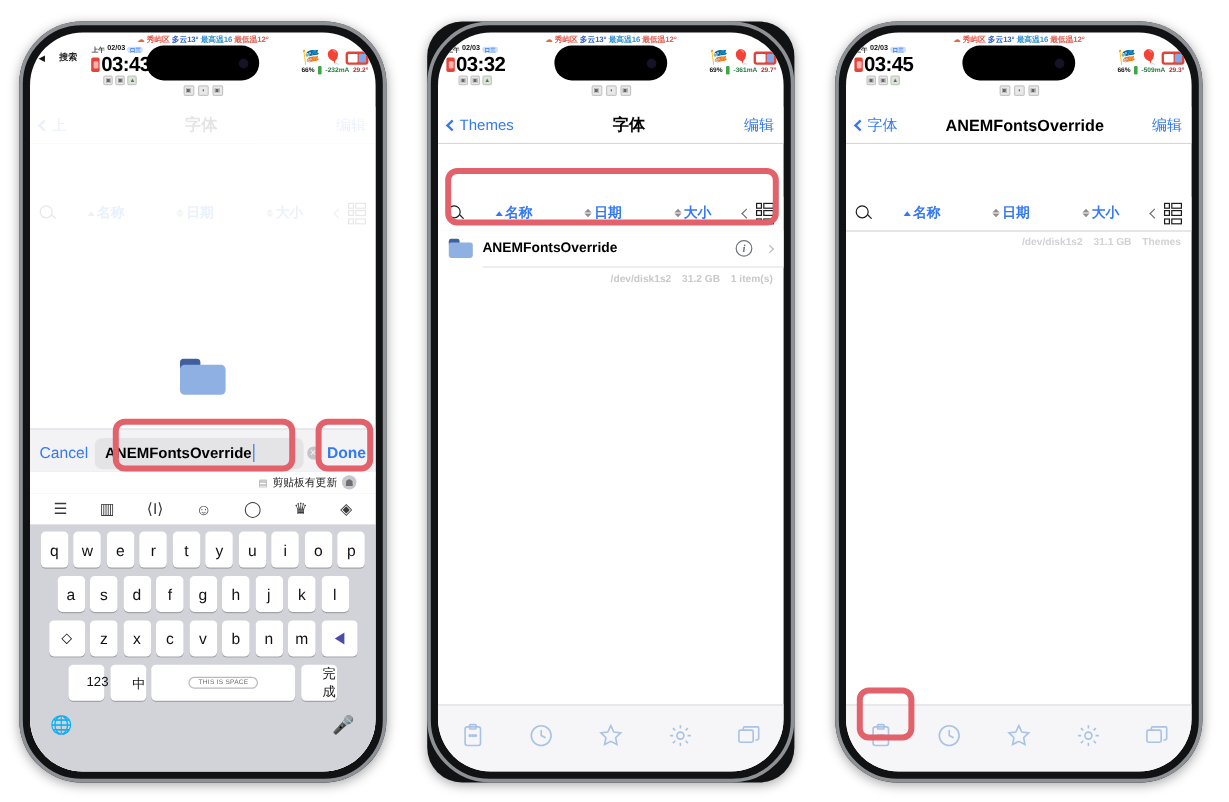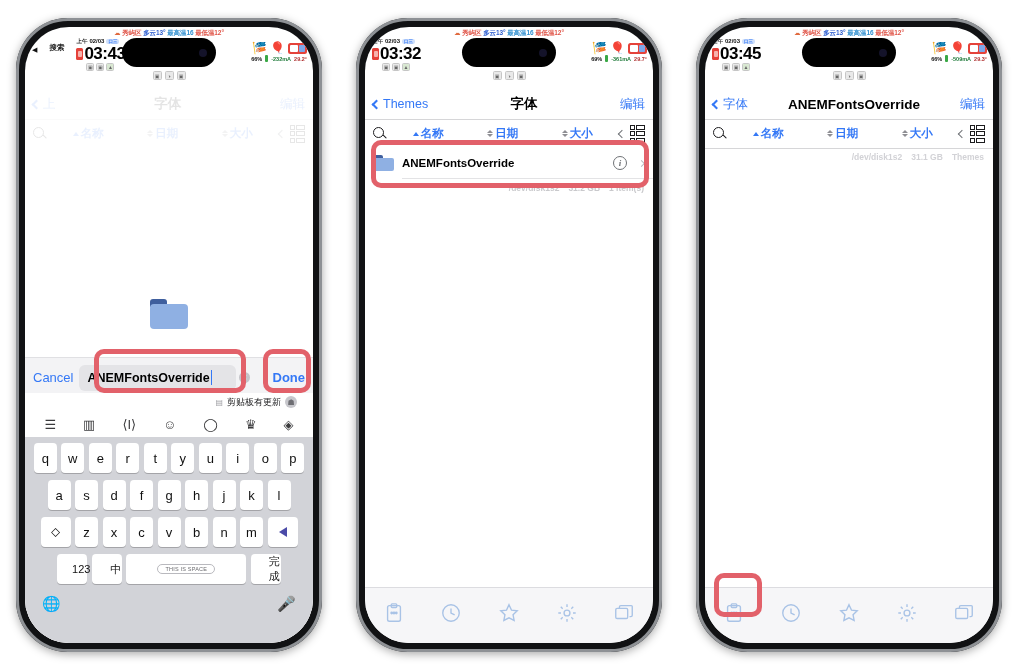--- a/index.html
+++ b/index.html
@@ -13,21 +13,21 @@
 
   
   .phone {
     position: absolute; top: 18px; width: 306px; height: 634px;
     border-radius: 52px;
     background: #111214;
     padding: 9px;
     box-shadow: 0 2px 10px rgba(0,0,0,0.35);
   }
   .phone.p1 { left: 16px; }
-  .phone.p2 { left: 356px; }
+  .phone.p2 { left: 356px; border-radius: 29px; }
   .phone.p3 { left: 696px; }
   .bezel-outer {
     position: absolute; inset: 0; border-radius: 52px;
     border: 3px solid #8e9195;
     pointer-events: none;
   }
   .screen {
     position: relative; width: 100%; height: 100%;
     border-radius: 44px; background: #fff; overflow: hidden;
   }
@@ -133,21 +133,21 @@
     transform: rotate(45deg); margin-right: 1px;
   }
   .nav-backlabel { font-size: 12.5px; color: #3478f6; font-weight: 500; }
   .nav-title { font-size: 13.5px; font-weight: bold; color: #000; }
   .nav-edit { font-size: 12.5px; color: #3478f6; font-weight: 500; }
   .navdiv { height:0.5px; background:#d6d6d8; }
 
   
   .sortbar {
     height: 28px; display: flex; align-items: center;
-    padding: 0 8px; gap: 0px; background: #fff;
+    padding: 0 8px; gap: 0px; background: #fff; margin-top: 44px;
   }
   .search-ico { width: 14px; height: 14px; position: relative; flex: 0 0 auto; margin-right:4px;}
   .search-ico .ring {
     position:absolute; left:0; top:0; width:11px; height:11px;
     border:1.4px solid #1c1c1e; border-radius:50%;
   }
   .search-ico .hdl {
     position:absolute; left:9px; top:9px; width:5px; height:1.4px;
     background:#1c1c1e; transform: rotate(45deg); border-radius:1px;
   }
@@ -248,21 +248,21 @@
   }
   .rn-value { font-size: 12.5px; color:#000; font-weight:bold; }
   .rn-caret {
     width:1.3px; height:15px; background:#3478f6; margin-left:1px;
   }
   .rn-clear {
     position:absolute; right:-14px; width:11px;height:11px;border-radius:50%;
     background:#c4c4c9; color:#f3f3f5; font-size:8px;
     display:flex;align-items:center;justify-content:center;
   }
-  .rn-done { font-size: 13px; color:#3478f6; font-weight:bold; flex:0 0 auto; margin-left: 31px;}
+  .rn-done { font-size: 13px; color:#3478f6; font-weight:bold; flex:0 0 auto; margin-left: 14px;}
 
   
   .kb {
     position:absolute; left:0; right:0; bottom:0; height: 250px;
     background: #d2d3d8;
   }
   .kb-suggest {
     height: 18px; display:flex; align-items:center; justify-content:flex-end;
     gap:4px; padding-right: 16px; background:#fff;
   }

